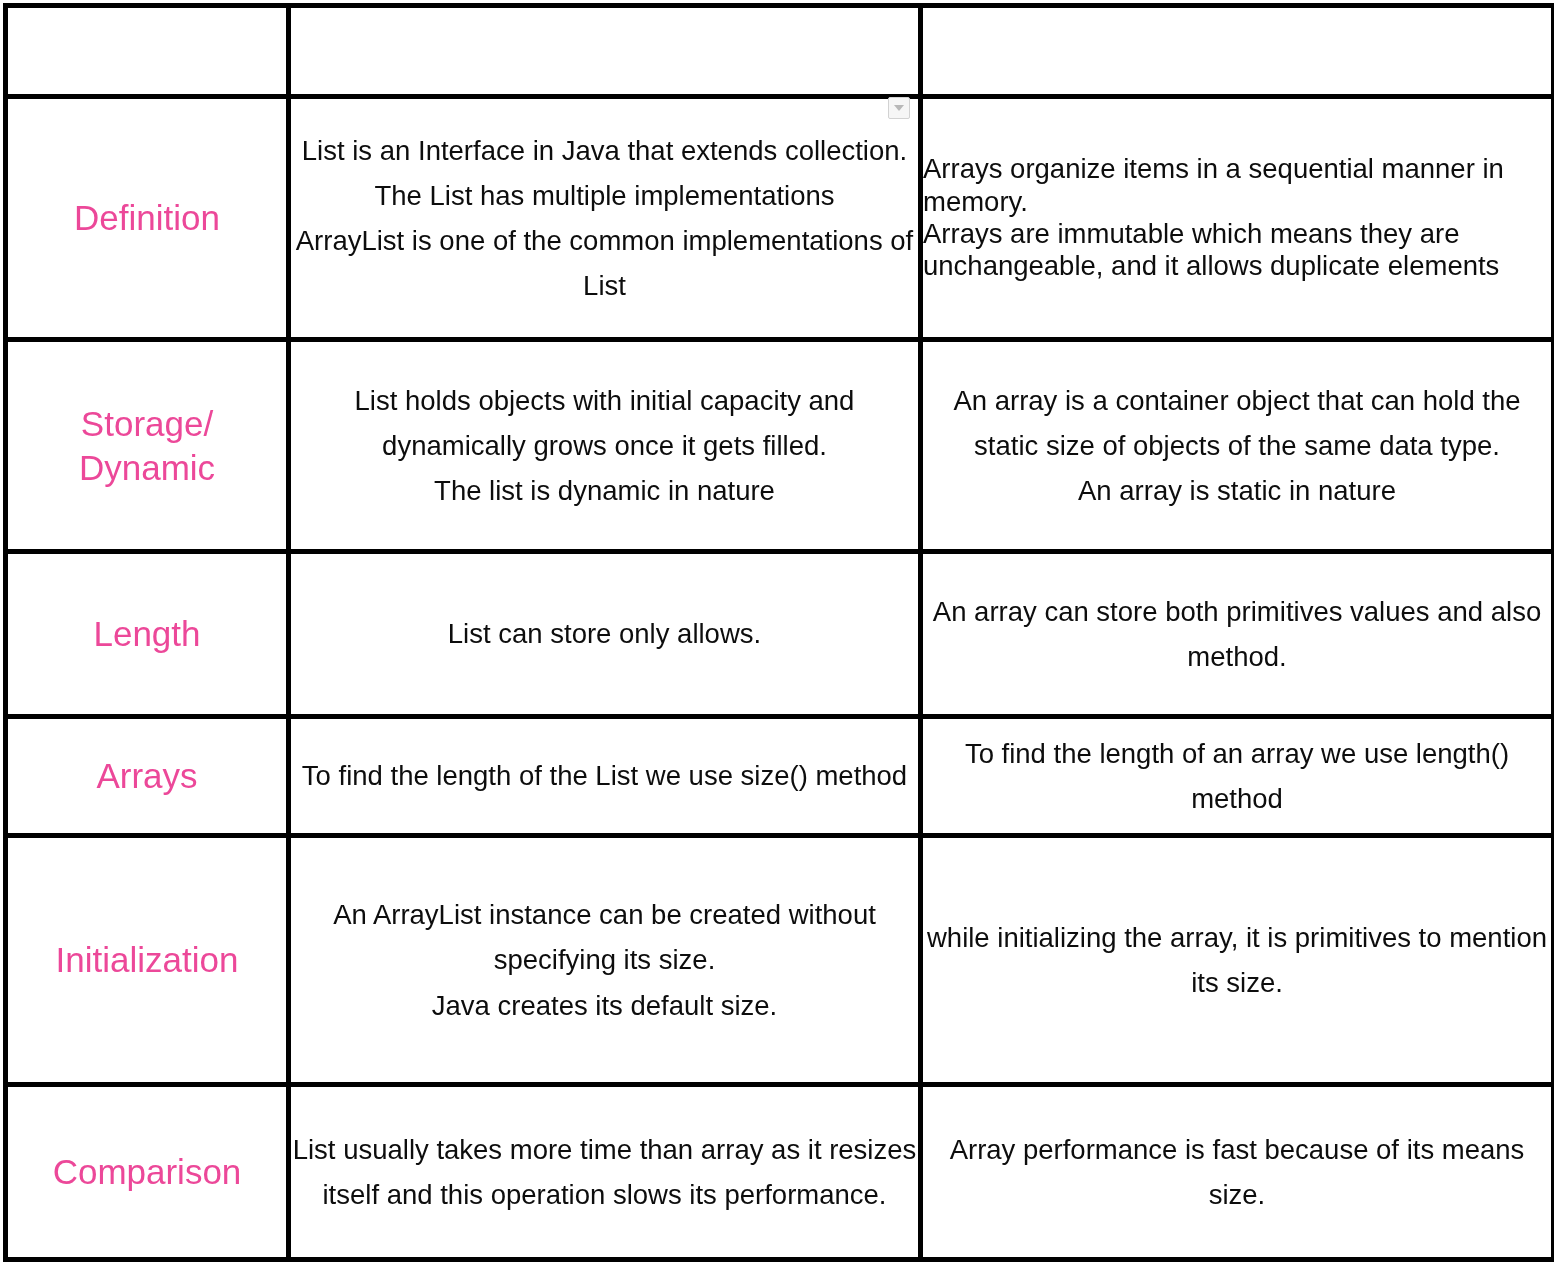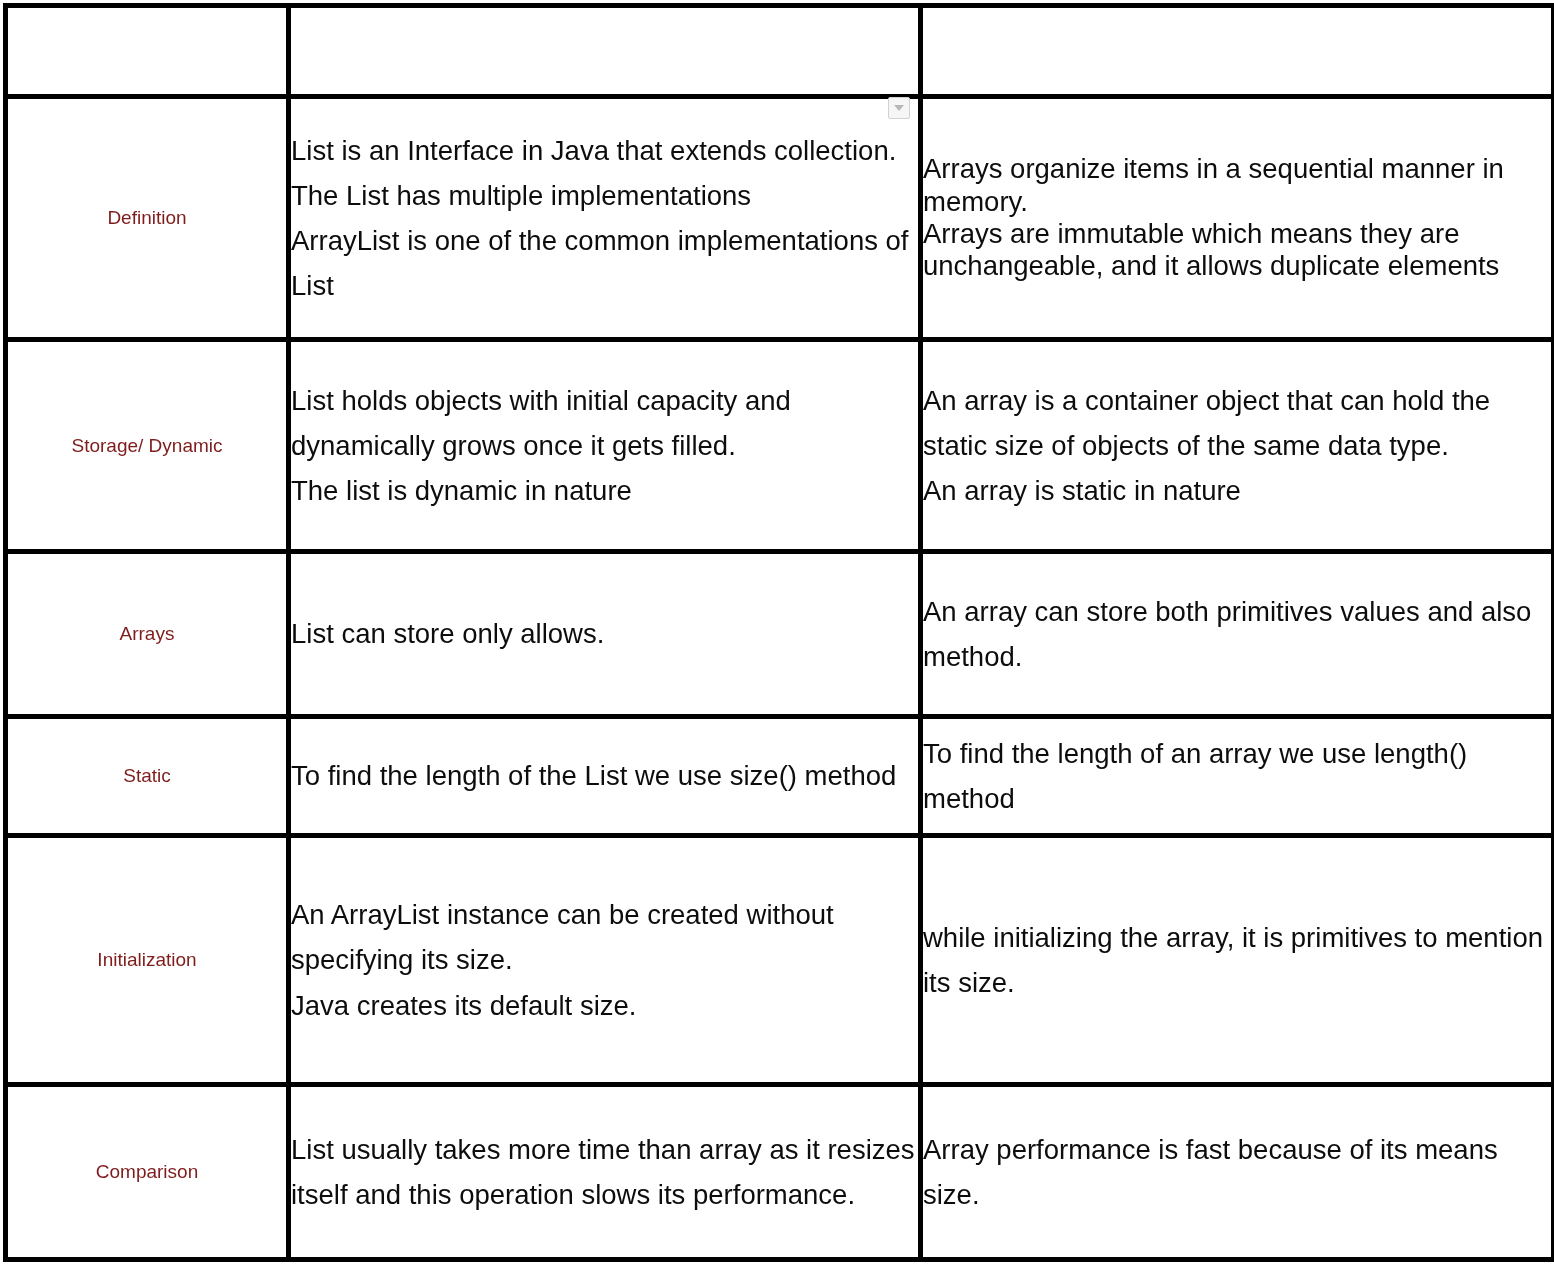--- a/index.html
+++ b/index.html
@@ -58,39 +58,39 @@
   }
   thead th .hlabel {
     display: block;
     line-height: 1;
     padding-top: 2px;
   }
 
   
   td.key {
     text-align: center;
-    font-size: 19px;
-    color: #7f1d1d;
+    font-size: 35px;
+    color: #ec4899;
     line-height: 1.25;
     padding: 4px 6px;
   }
 
   td.cell {
     font-size: 27.5px;
     color: #0d0d0d;
     padding: 10px 18px 10px 18px;
     vertical-align: middle;
   }
 
   td.cell p {
     margin: 0;
   }
 
   
-  .ls-loose p { line-height: 1.64; }
+  .ls-loose p { line-height: 1.64; text-align: center; }
   .ls-tight p { line-height: 1.18; }
 
   
   td.va-top    { vertical-align: top; }
   td.va-middle { vertical-align: middle; }
 
   
   tr.r-definition    td { height: 238px; }
   tr.r-staticdynamic td { height: 207px; }
   tr.r-storage       td { height: 160px; }
@@ -164,31 +164,31 @@
         <td class="key">Storage/ Dynamic</td>
         <td class="cell va-top ls-loose">
           <p>List holds objects with initial capacity and dynamically grows once it gets filled.<br>The list is dynamic in nature</p>
         </td>
         <td class="cell va-top ls-loose">
           <p>An array is a container object that can hold the static size of objects of the same data type.<br>An array is static in nature</p>
         </td>
       </tr>
 
       <tr class="r-storage">
+        <td class="key">Length</td>
+        <td class="cell va-middle ls-loose">
+          <p>List can store only allows.</p>
+        </td>
+        <td class="cell va-middle ls-loose">
+          <p>An array can store both primitives values and also method.</p>
+        </td>
+      </tr>
+
+      <tr class="r-length">
         <td class="key">Arrays</td>
-        <td class="cell va-middle ls-loose">
-          <p>List can store only allows.</p>
-        </td>
-        <td class="cell va-middle ls-loose">
-          <p>An array can store both primitives values and also method.</p>
-        </td>
-      </tr>
-
-      <tr class="r-length">
-        <td class="key">Static</td>
         <td class="cell va-middle ls-loose">
           <p>To find the length of the List we use size() method</p>
         </td>
         <td class="cell va-middle ls-loose">
           <p>To find the length of an array we use length() method</p>
         </td>
       </tr>
 
       <tr class="r-init">
         <td class="key">Initialization</td>

